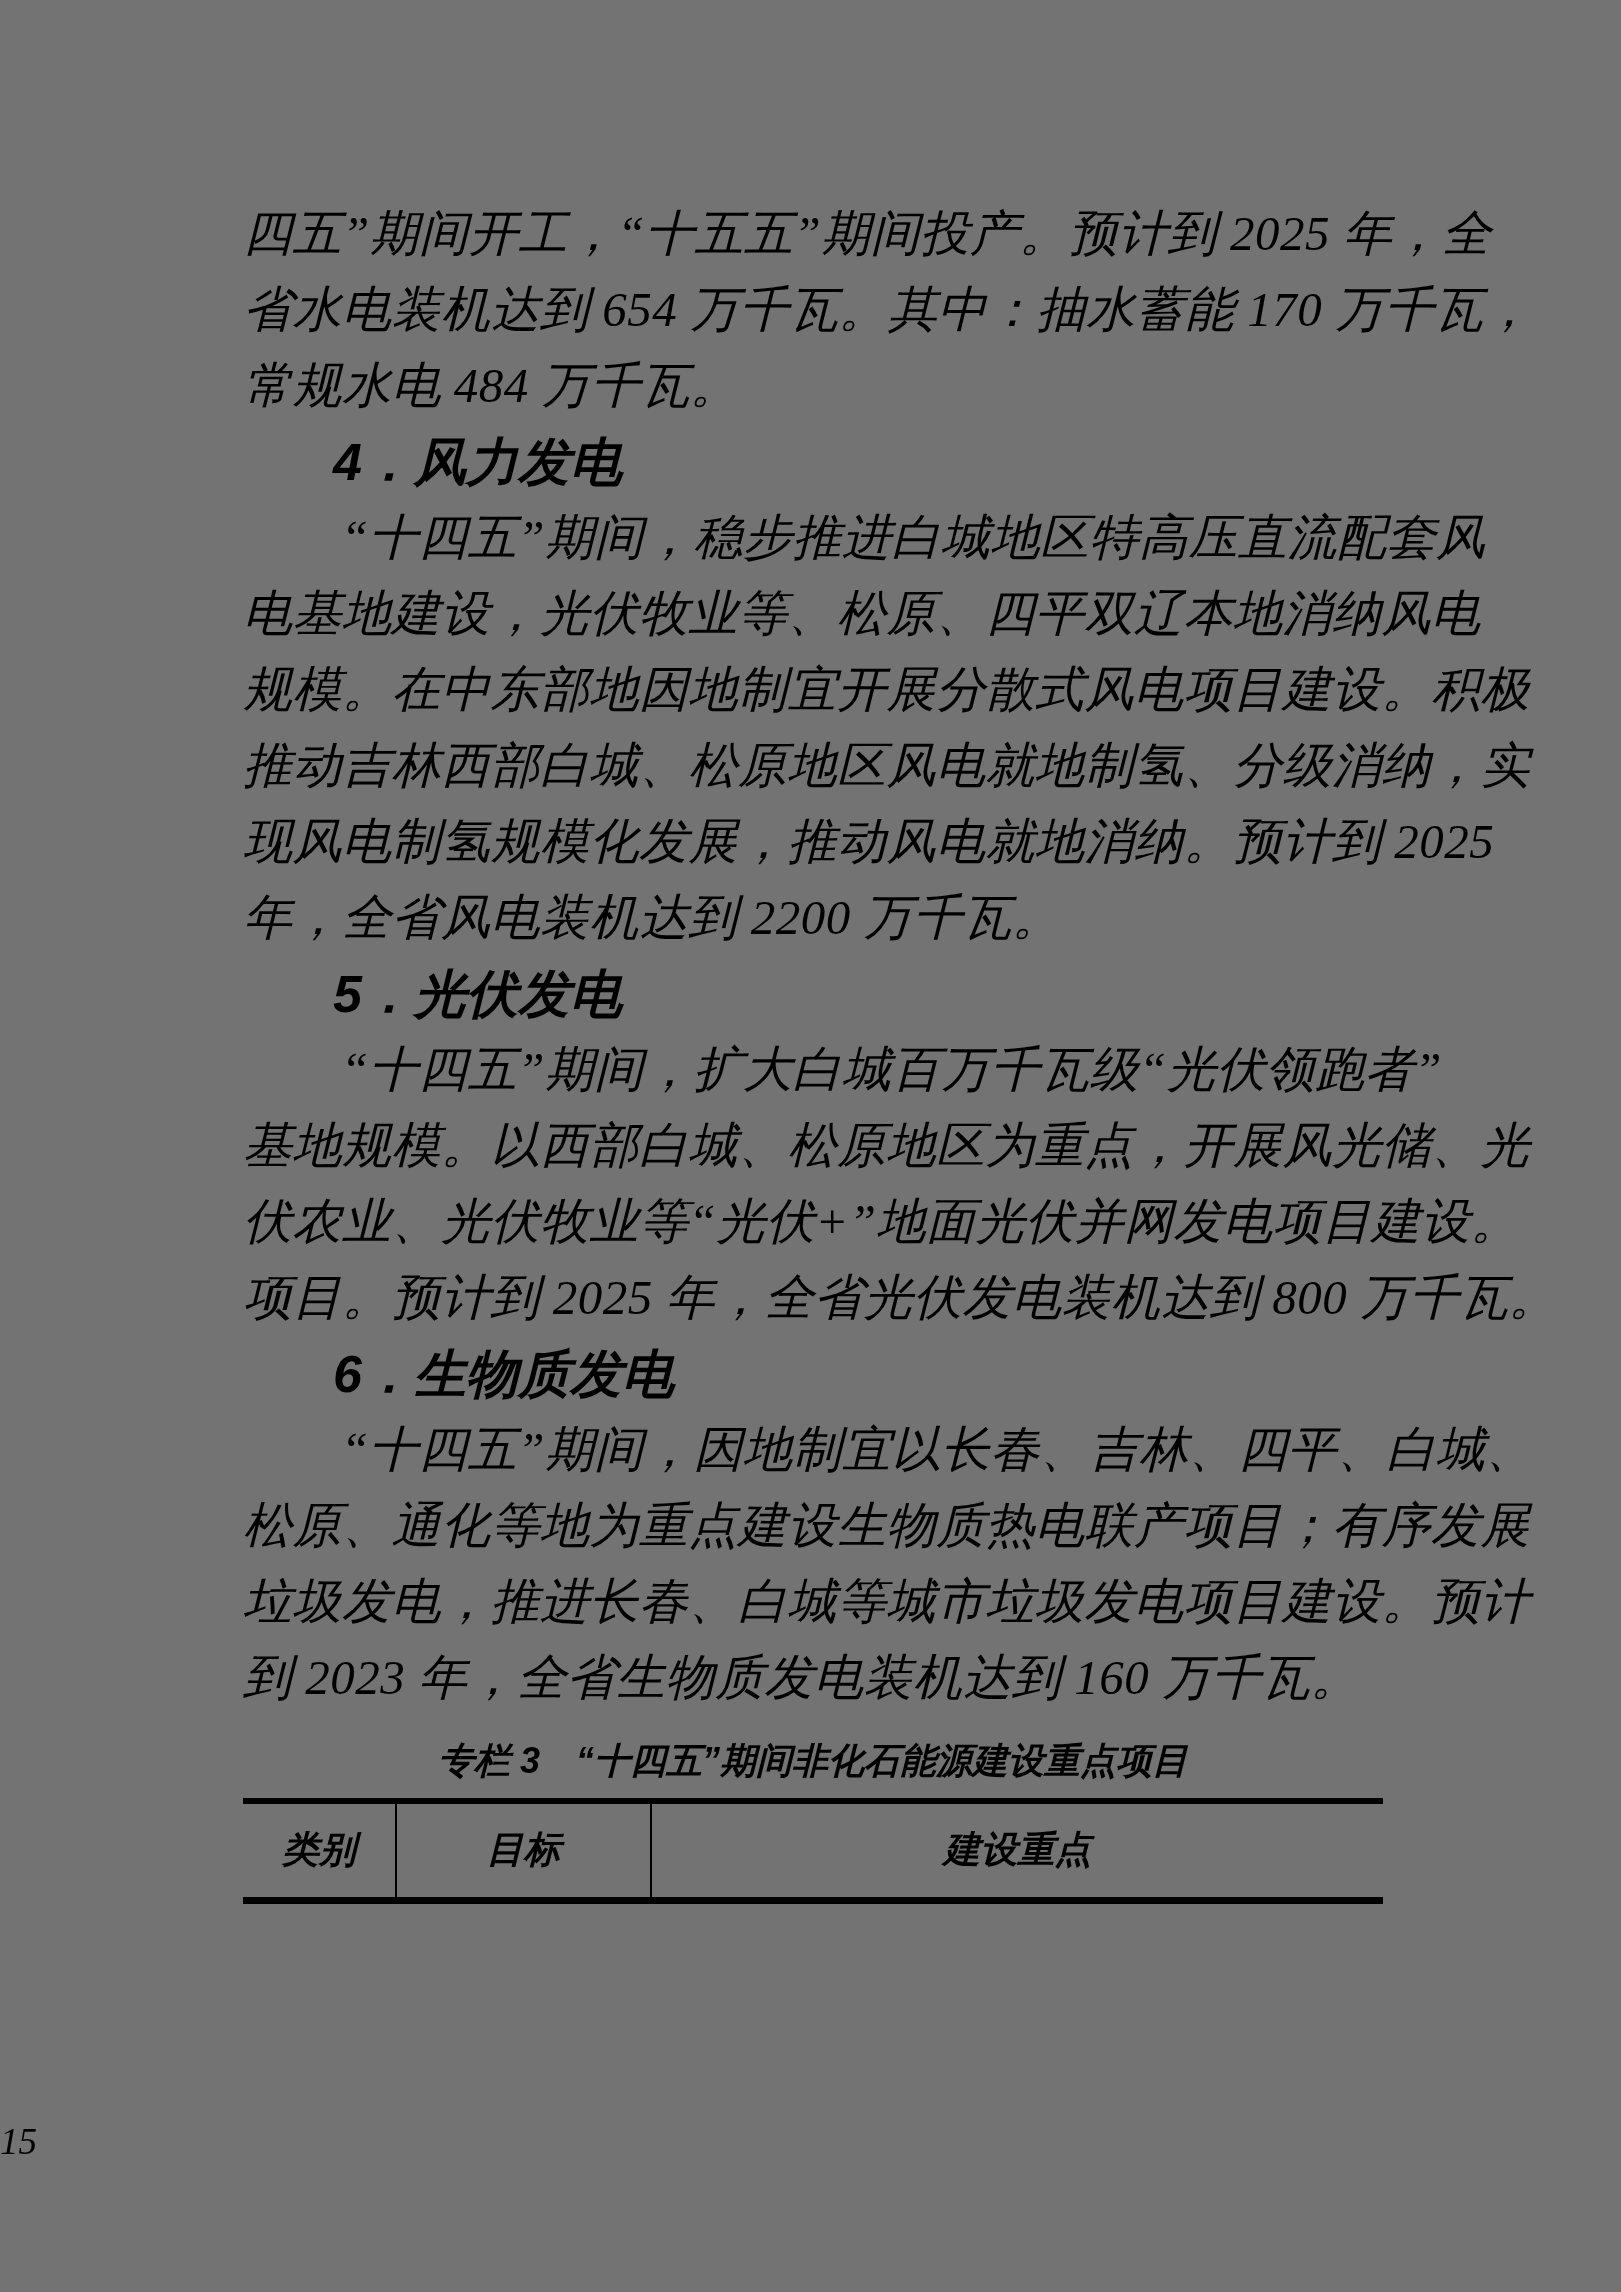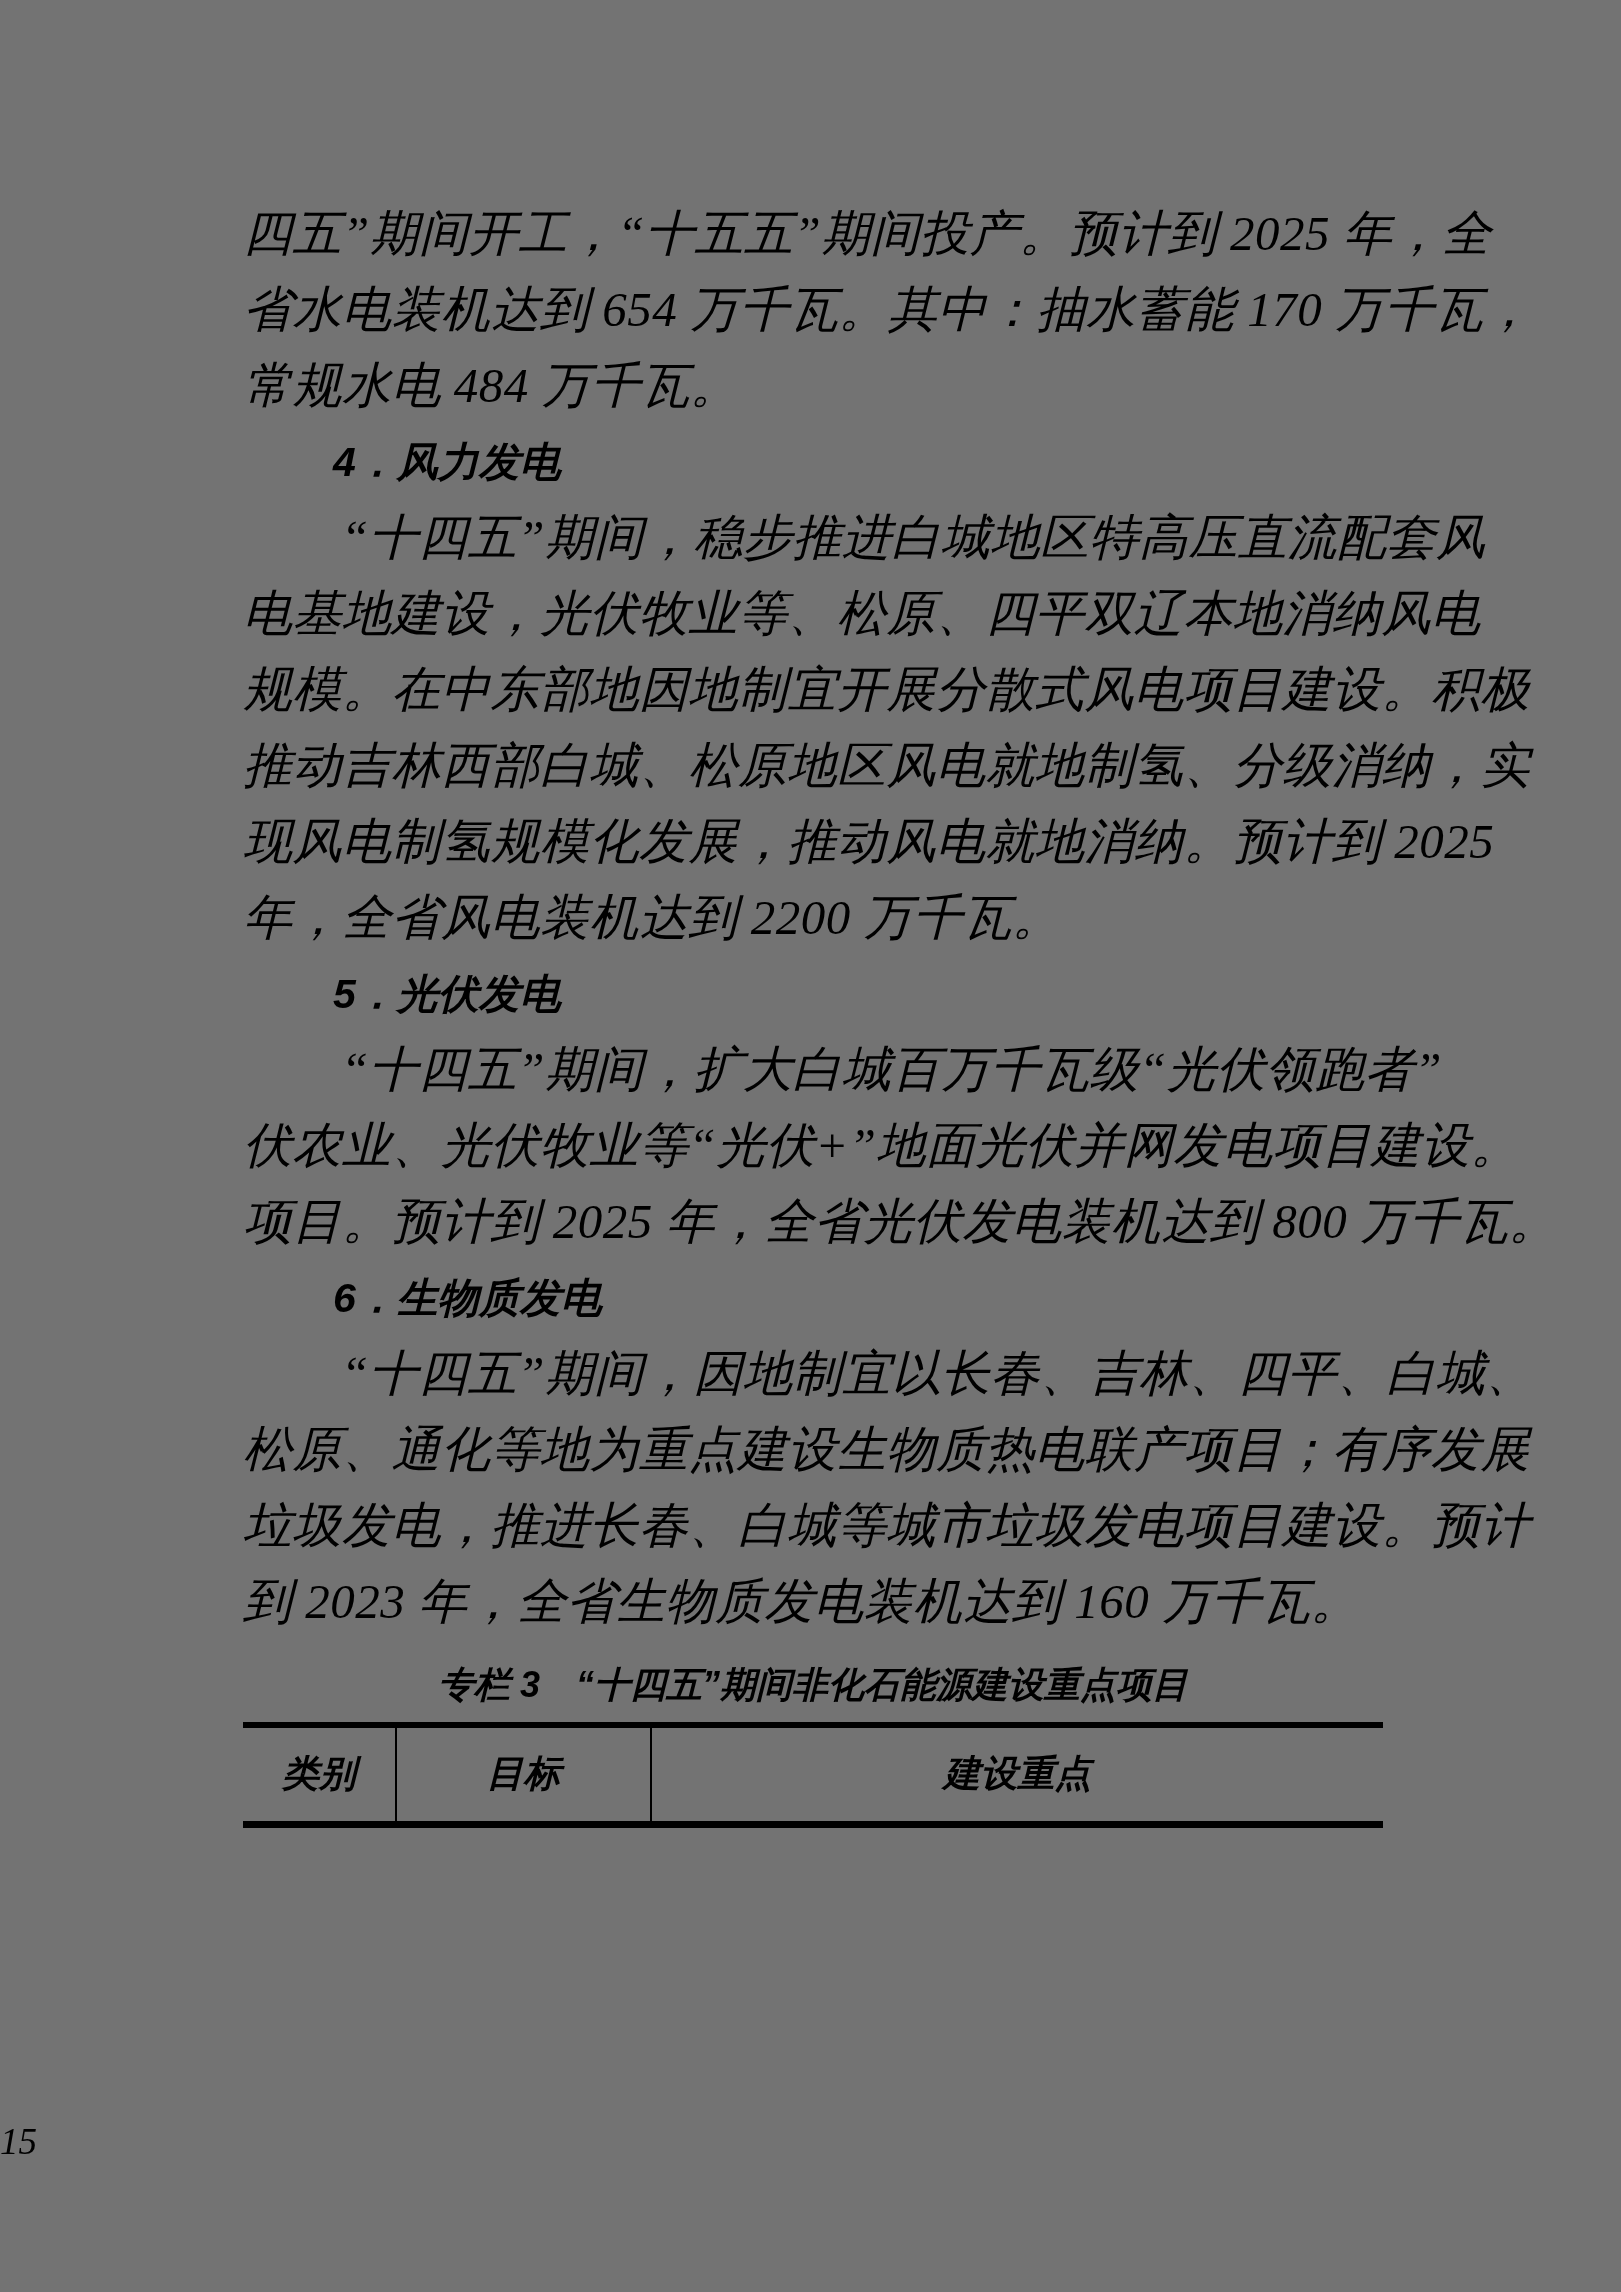--- a/index.html
+++ b/index.html
@@ -31,21 +31,21 @@
     text-align: justify;
     text-align-last: justify;
     text-justify: inter-character;
     letter-spacing: 0.5px;
   }
   .line.first { padding-left: 98px; }
   .line.last  { text-align-last: left; white-space: normal; }
   .heading {
     font-family: "Liberation Sans", "DejaVu Sans", sans-serif;
     font-weight: bold;
-    font-size: 41px;
+    font-size: 52px;
     line-height: 76px;
     padding-left: 90px;
     margin: 0;
   }
   .box-caption {
     margin-top: 21px;
     font-family: "Liberation Sans", "DejaVu Sans", sans-serif;
     font-weight: bold;
     font-size: 36px;
     line-height: 47px;
@@ -99,20 +99,21 @@
       <div class="line">规模。在中东部地因地制宜开展分散式风电项目建设。积极</div>
       <div class="line">推动吉林西部白城、松原地区风电就地制氢、分级消纳，实</div>
       <div class="line">现风电制氢规模化发展，推动风电就地消纳。预计到 2025</div>
       <div class="line last">年，全省风电装机达到 2200 万千瓦。</div>
     </div>
 
     <div class="heading">5．光伏发电</div>
 
     <div class="para">
       <div class="line first">“十四五”期间，扩大白城百万千瓦级“光伏领跑者”</div>
+      <div class="line">基地规模。以西部白城、松原地区为重点，开展风光储、光</div>
       <div class="line">伏农业、光伏牧业等“光伏+”地面光伏并网发电项目建设。</div>
       <div class="line">项目。预计到 2025 年，全省光伏发电装机达到 800 万千瓦。</div>
     </div>
 
     <div class="heading">6．生物质发电</div>
 
     <div class="para">
       <div class="line first">“十四五”期间，因地制宜以长春、吉林、四平、白城、</div>
       <div class="line">松原、通化等地为重点建设生物质热电联产项目；有序发展</div>
       <div class="line">垃圾发电，推进长春、白城等城市垃圾发电项目建设。预计</div>

